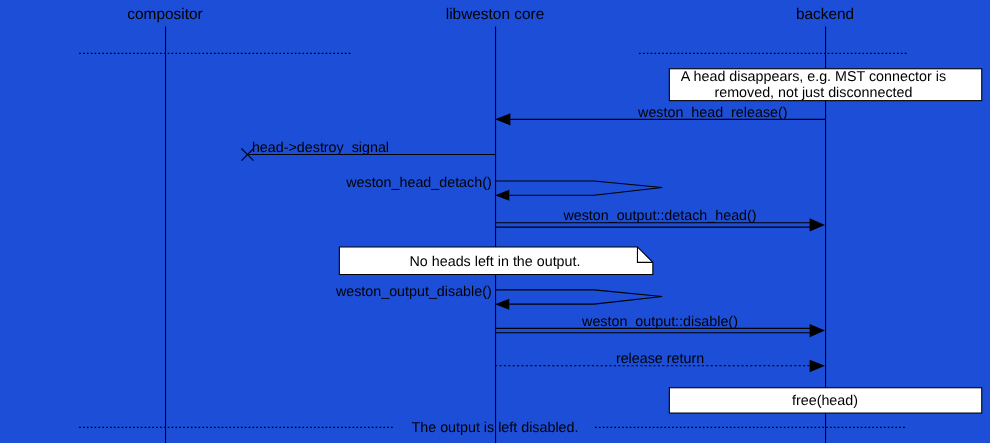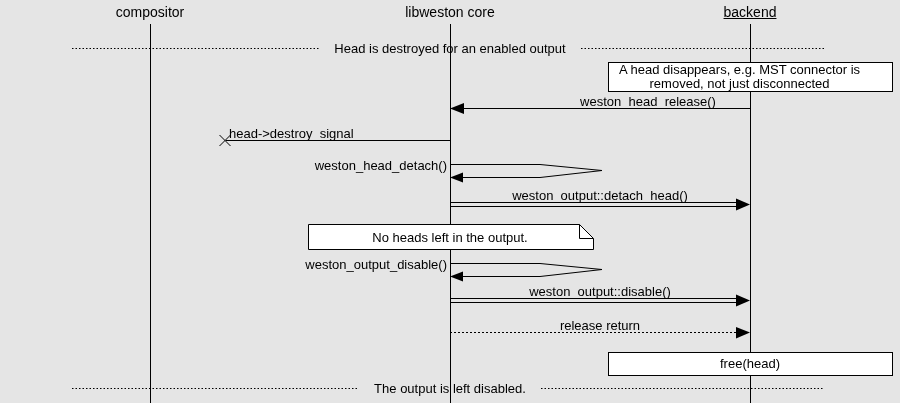--- a/index.html
+++ b/index.html
@@ -1,20 +1,20 @@
 <!DOCTYPE html>
 <html><head>
 <meta charset="utf-8">
 <style>
   html, body { margin: 0; padding: 0; background: #ffffff; }
   .diagram {
     position: relative;
     width: 900px;
     height: 403px;
-    background: #e5e5e5;
+    background: #1d4ed8;
     font-family: "Liberation Sans", "DejaVu Sans", sans-serif;
     color: #000000;
     overflow: hidden;
   }
   .diagram svg { position: absolute; left: 0; top: 0; }
   .lbl {
     position: absolute;
     font-size: 13px;
     line-height: 15px;
     white-space: nowrap;
@@ -76,23 +76,22 @@
 
       <rect x="608.5" y="352.5" width="284" height="23" fill="#ffffff"></rect>
 
       <line x1="72" y1="388.5" x2="359" y2="388.5" stroke-dasharray="1.5,2"></line>
       <line x1="541" y1="388.5" x2="824" y2="388.5" stroke-dasharray="1.5,2"></line>
     </g>
   </svg>
 
   <div class="lbl hdr ctr" style="left:150px; top:5px;">compositor</div>
   <div class="lbl hdr ctr" style="left:450px; top:5px;">libweston core</div>
-  <div class="lbl hdr ctr" style="left:750px; top:5px;text-decoration:underline;">backend</div>
+  <div class="lbl hdr ctr" style="left:750px; top:5px;">backend</div>
 
-  <div class="lbl ctr" style="left:450px; top:41px;">Head is destroyed for an enabled output</div>
   <div class="lbl ctr" style="left:450px; top:381px;">The output is left disabled.</div>
 
   <div class="note-text" style="left:608px; top:63px; width:263px;">
     <div>A head disappears, e.g. MST connector is</div>
     <div>removed, not just disconnected</div>
   </div>
 
   <div class="lbl ctr" style="left:600px; top:94px;margin-left:48px;">weston_head_release()</div>
   <div class="lbl" style="left:229px; top:126px;text-align:center;">head-&gt;destroy_signal</div>
   <div class="lbl" style="right:453px; top:158px; text-align:left;">weston_head_detach()</div>

